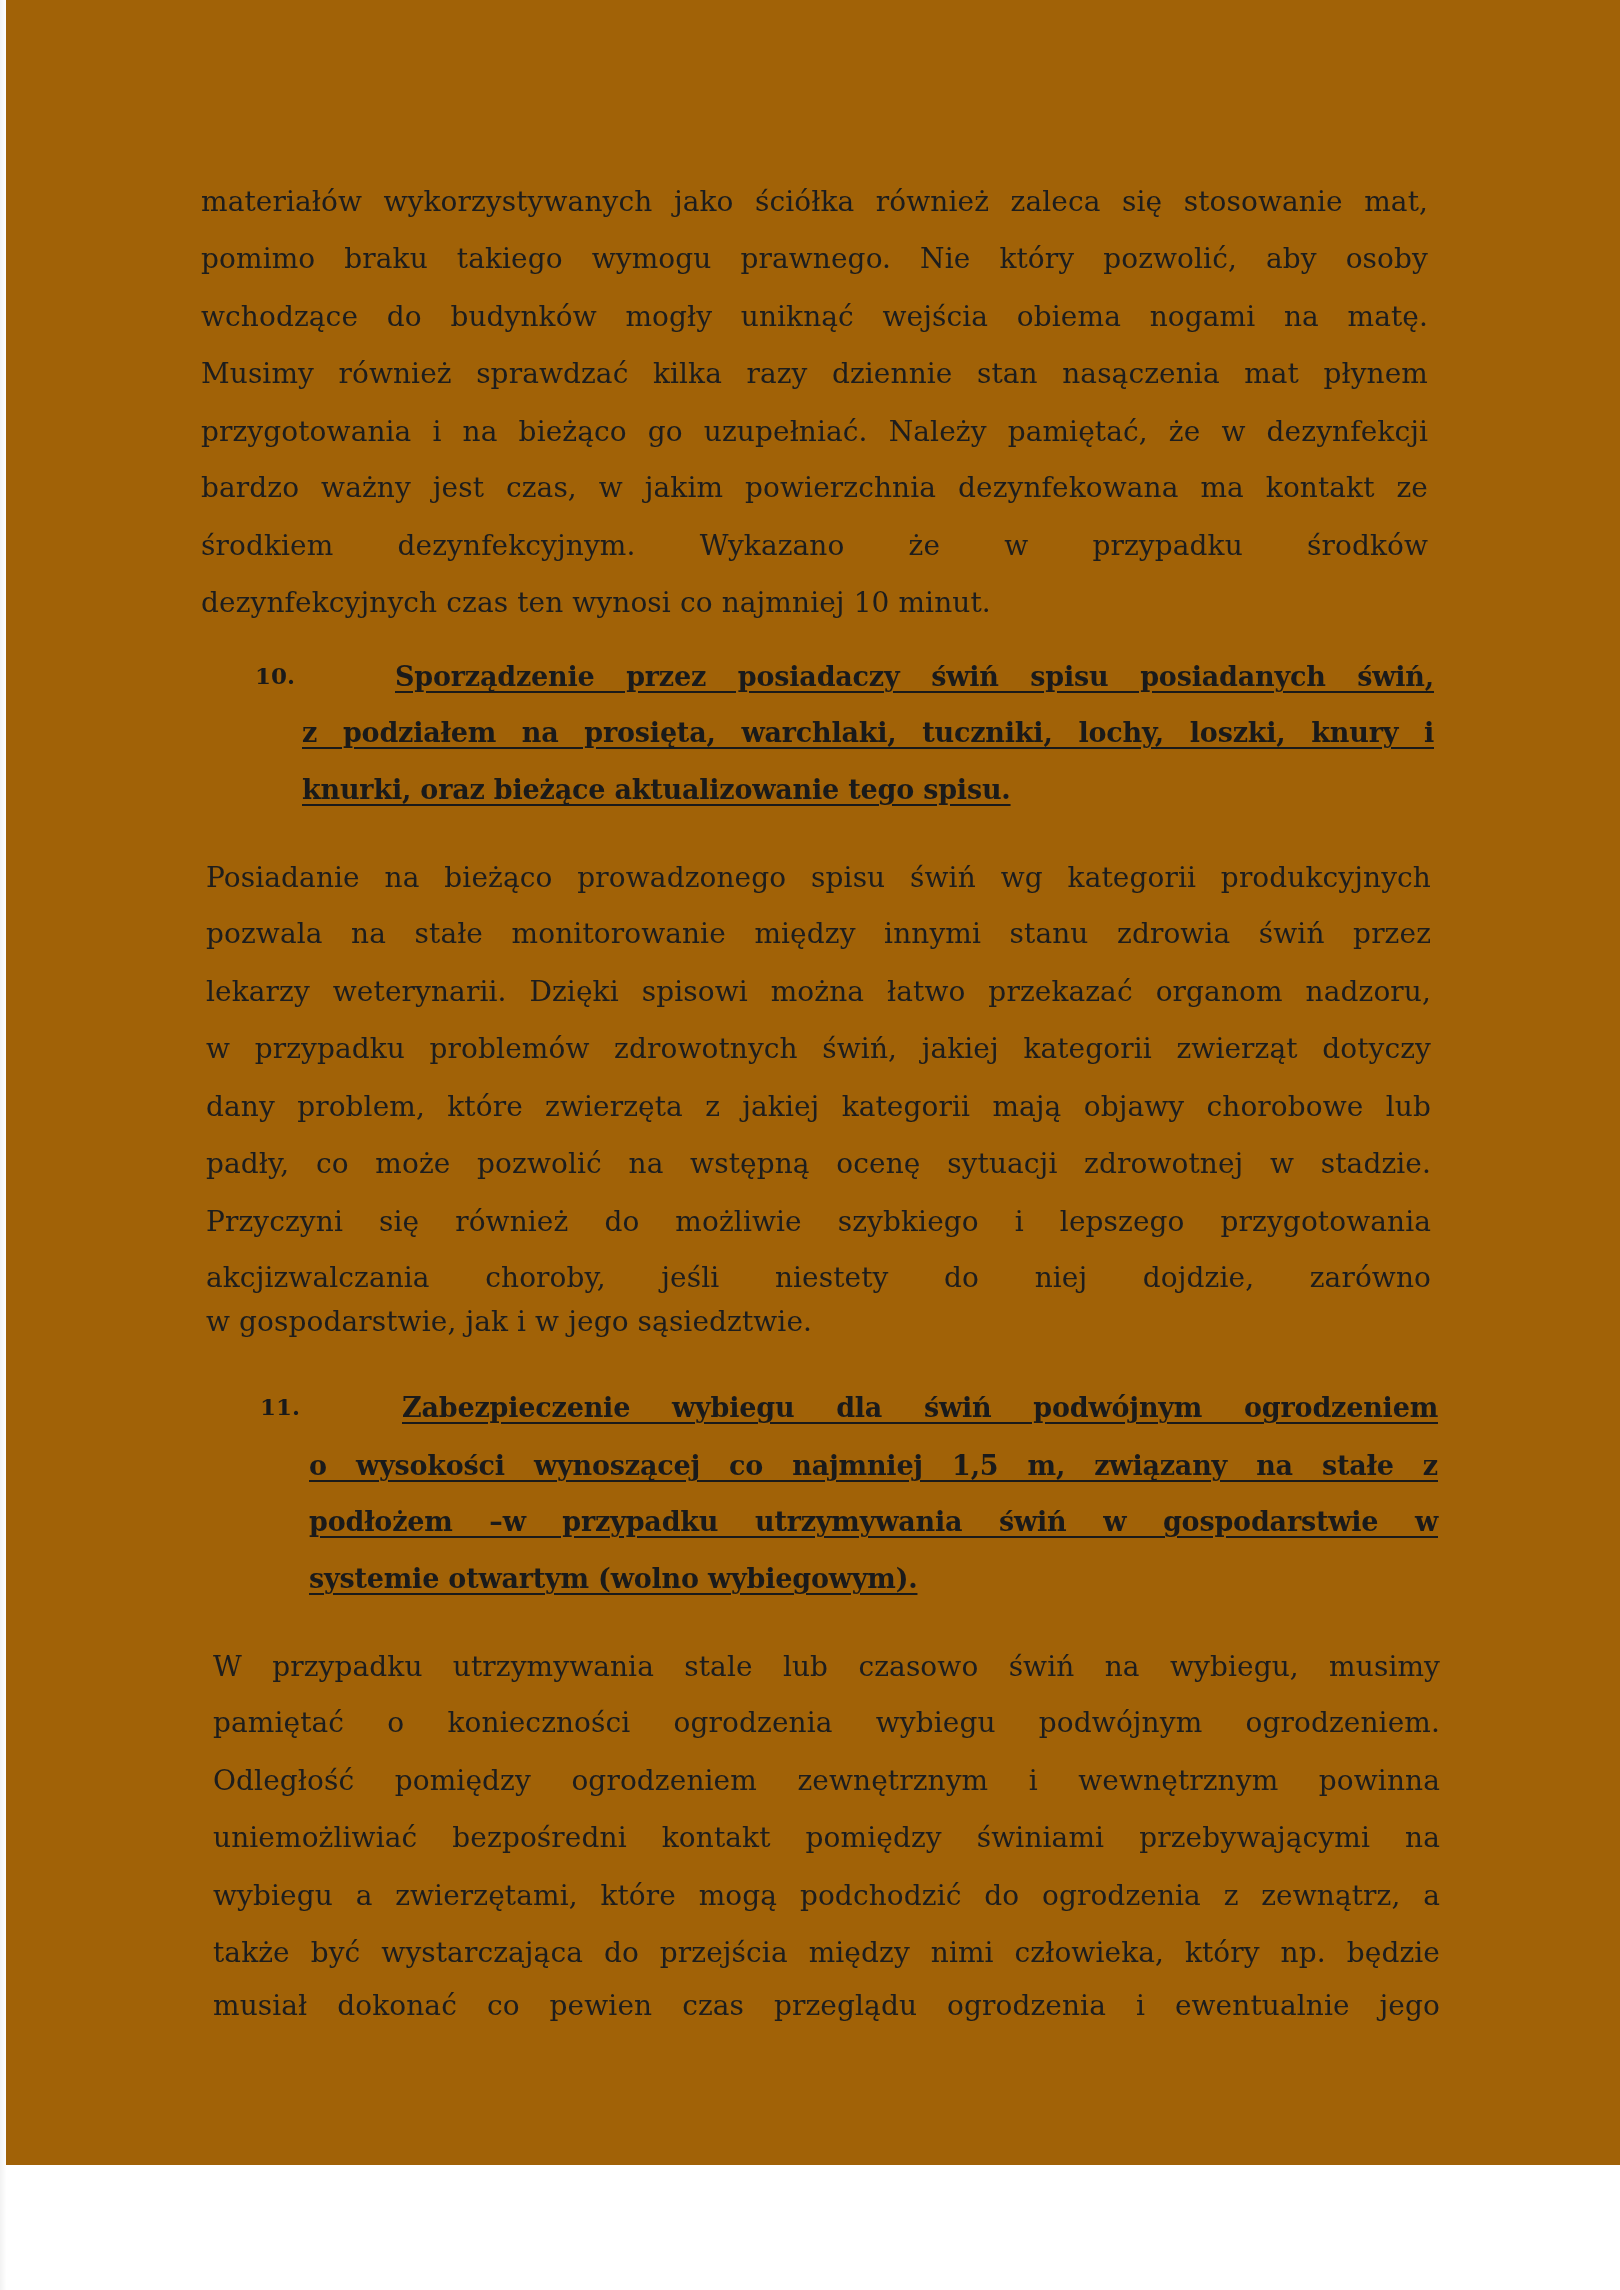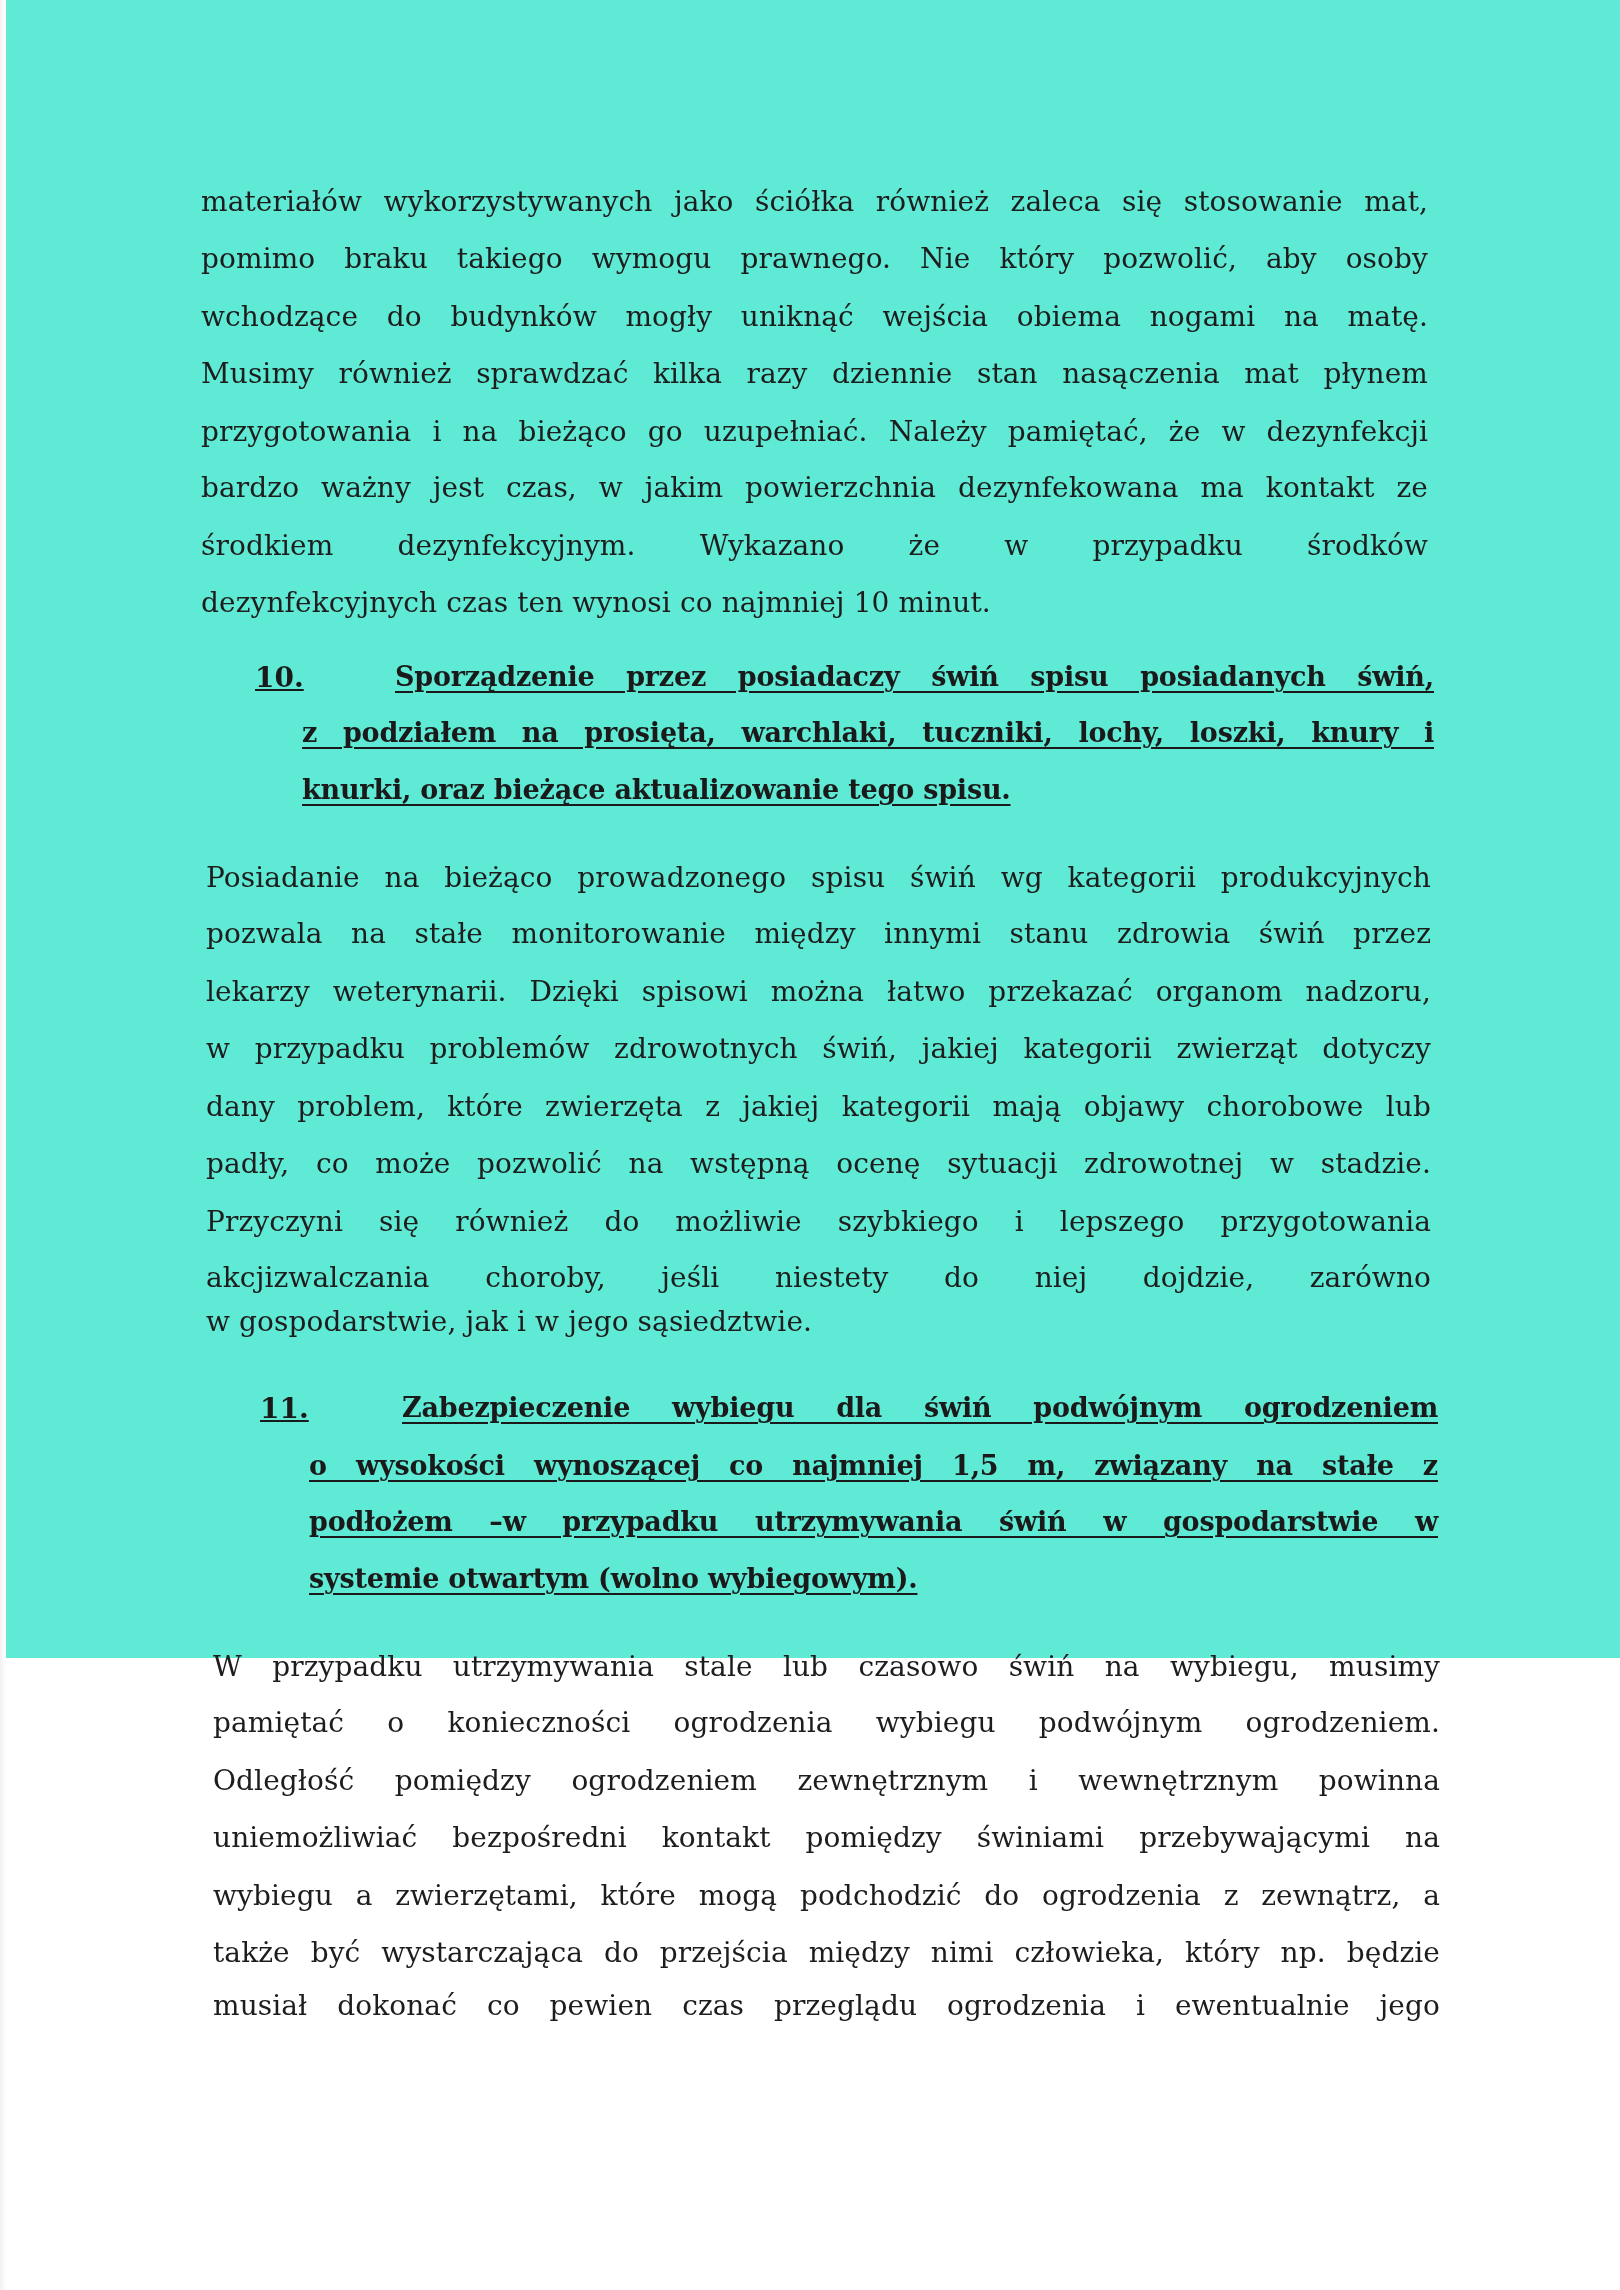--- a/index.html
+++ b/index.html
@@ -1,39 +1,38 @@
 <!DOCTYPE html>
 <html><head>
 <meta charset="utf-8">
 <style>
   html, body { margin: 0; padding: 0; background: #ffffff; }
   body { width: 1620px; height: 2291px; position: relative; overflow: hidden; }
-  .page { position: absolute; left: 0; top: 0; width: 1620px; height: 1658px; background: #5eead4; }
+  .page { position: absolute; left: 0; top: 0; width: 1620px; height: 2165px; background: #a16207; }
   .scan-edge { position: absolute; left: 0; top: 0; width: 5.9px; height: 2291px; background: linear-gradient(to right, #f2f2f2, #fefefe); }
   .line {
     position: absolute;
     font-family: "DejaVu Serif", "Liberation Serif", serif;
     font-size: 28px;
     color: #1d1d1d;
     white-space: nowrap;
     line-height: 1;
     height: 33px;
     text-align: justify;
     text-align-last: justify;
     letter-spacing: 0.1px;
   }
   .line.last { text-align-last: left; }
   .heading-num {
     position: absolute;
     font-family: "DejaVu Serif", "Liberation Serif", serif;
     font-weight: bold;
-    font-size: 28px;
+    font-size: 23px;
     color: #1a1a1a;
     line-height: 1;
-    text-decoration: underline;
   }
   .hline {
     position: absolute;
     font-family: "DejaVu Serif", "Liberation Serif", serif;
     font-weight: bold;
     font-size: 27px;
     color: #1a1a1a;
     white-space: nowrap;
     line-height: 1;
     height: 33px;

